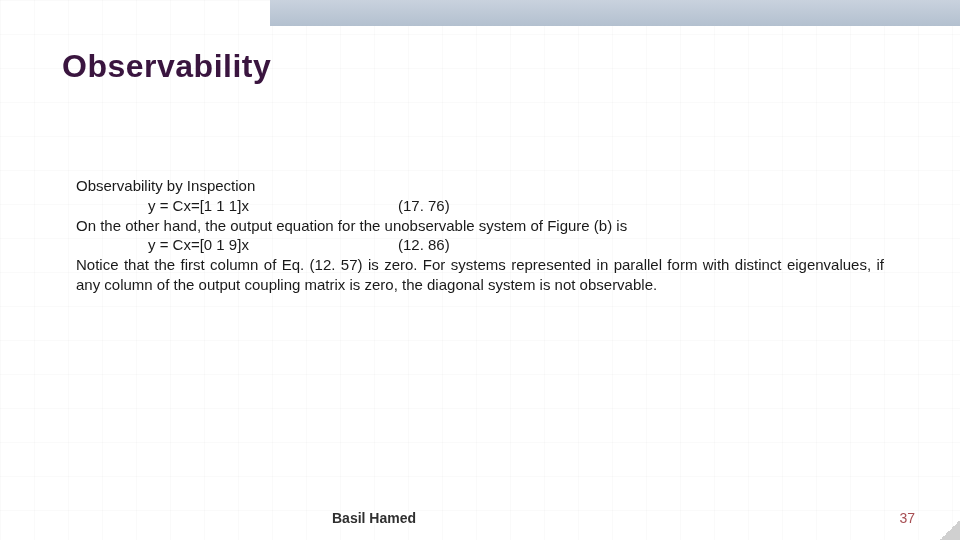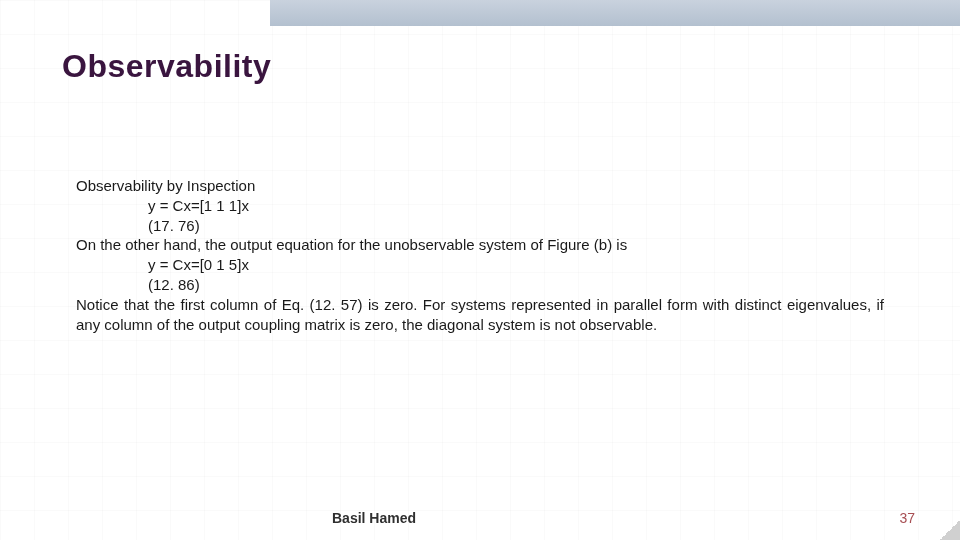--- a/index.html
+++ b/index.html
@@ -34,21 +34,21 @@
     top: 128px;
     left: 76px;
     right: 76px;
     font-size: 15px;
     line-height: 1.32;
     color: #1a1a1a;
     text-align: justify;
     margin-top: 48px;
   }
   .body p { margin: 0; }
-  .eq { padding-left: 72px; display: flex; flex-direction: column; }
+  .eq { padding-left: 72px; display: flex; }
   .eq .lhs { min-width: 250px; }
   .subtitle { font-family: Tahoma, Geneva, sans-serif; }
   .footer {
     position: absolute;
     bottom: 14px;
     left: 0; right: 0;
     font-size: 14px;
     color: #2f2f2f;
   }
   .footer .author {
@@ -79,21 +79,21 @@
   <h1 class="title">Observability</h1>
 
   <div class="body">
     <p class="subtitle">Observability by Inspection</p>
     <p class="eq">
       <span class="lhs">y = Cx=[1 1 1]x</span>
       <span>(17. 76)</span>
     </p>
     <p>On the other hand, the output equation for the unobservable system of Figure (b) is</p>
     <p class="eq">
-      <span class="lhs">y = Cx=[0 1 5]x</span>
+      <span class="lhs">y = Cx=[0 1 9]x</span>
       <span>(12. 86)</span>
     </p>
     <p>Notice that the first column of Eq. (12. 57) is zero. For systems represented in parallel form with distinct eigenvalues, if any column of the output coupling matrix is zero, the diagonal system is not observable.</p>
   </div>
 
   <div class="footer">
     <span class="author">Basil Hamed</span>
     <span class="page">37</span>
   </div>
 

